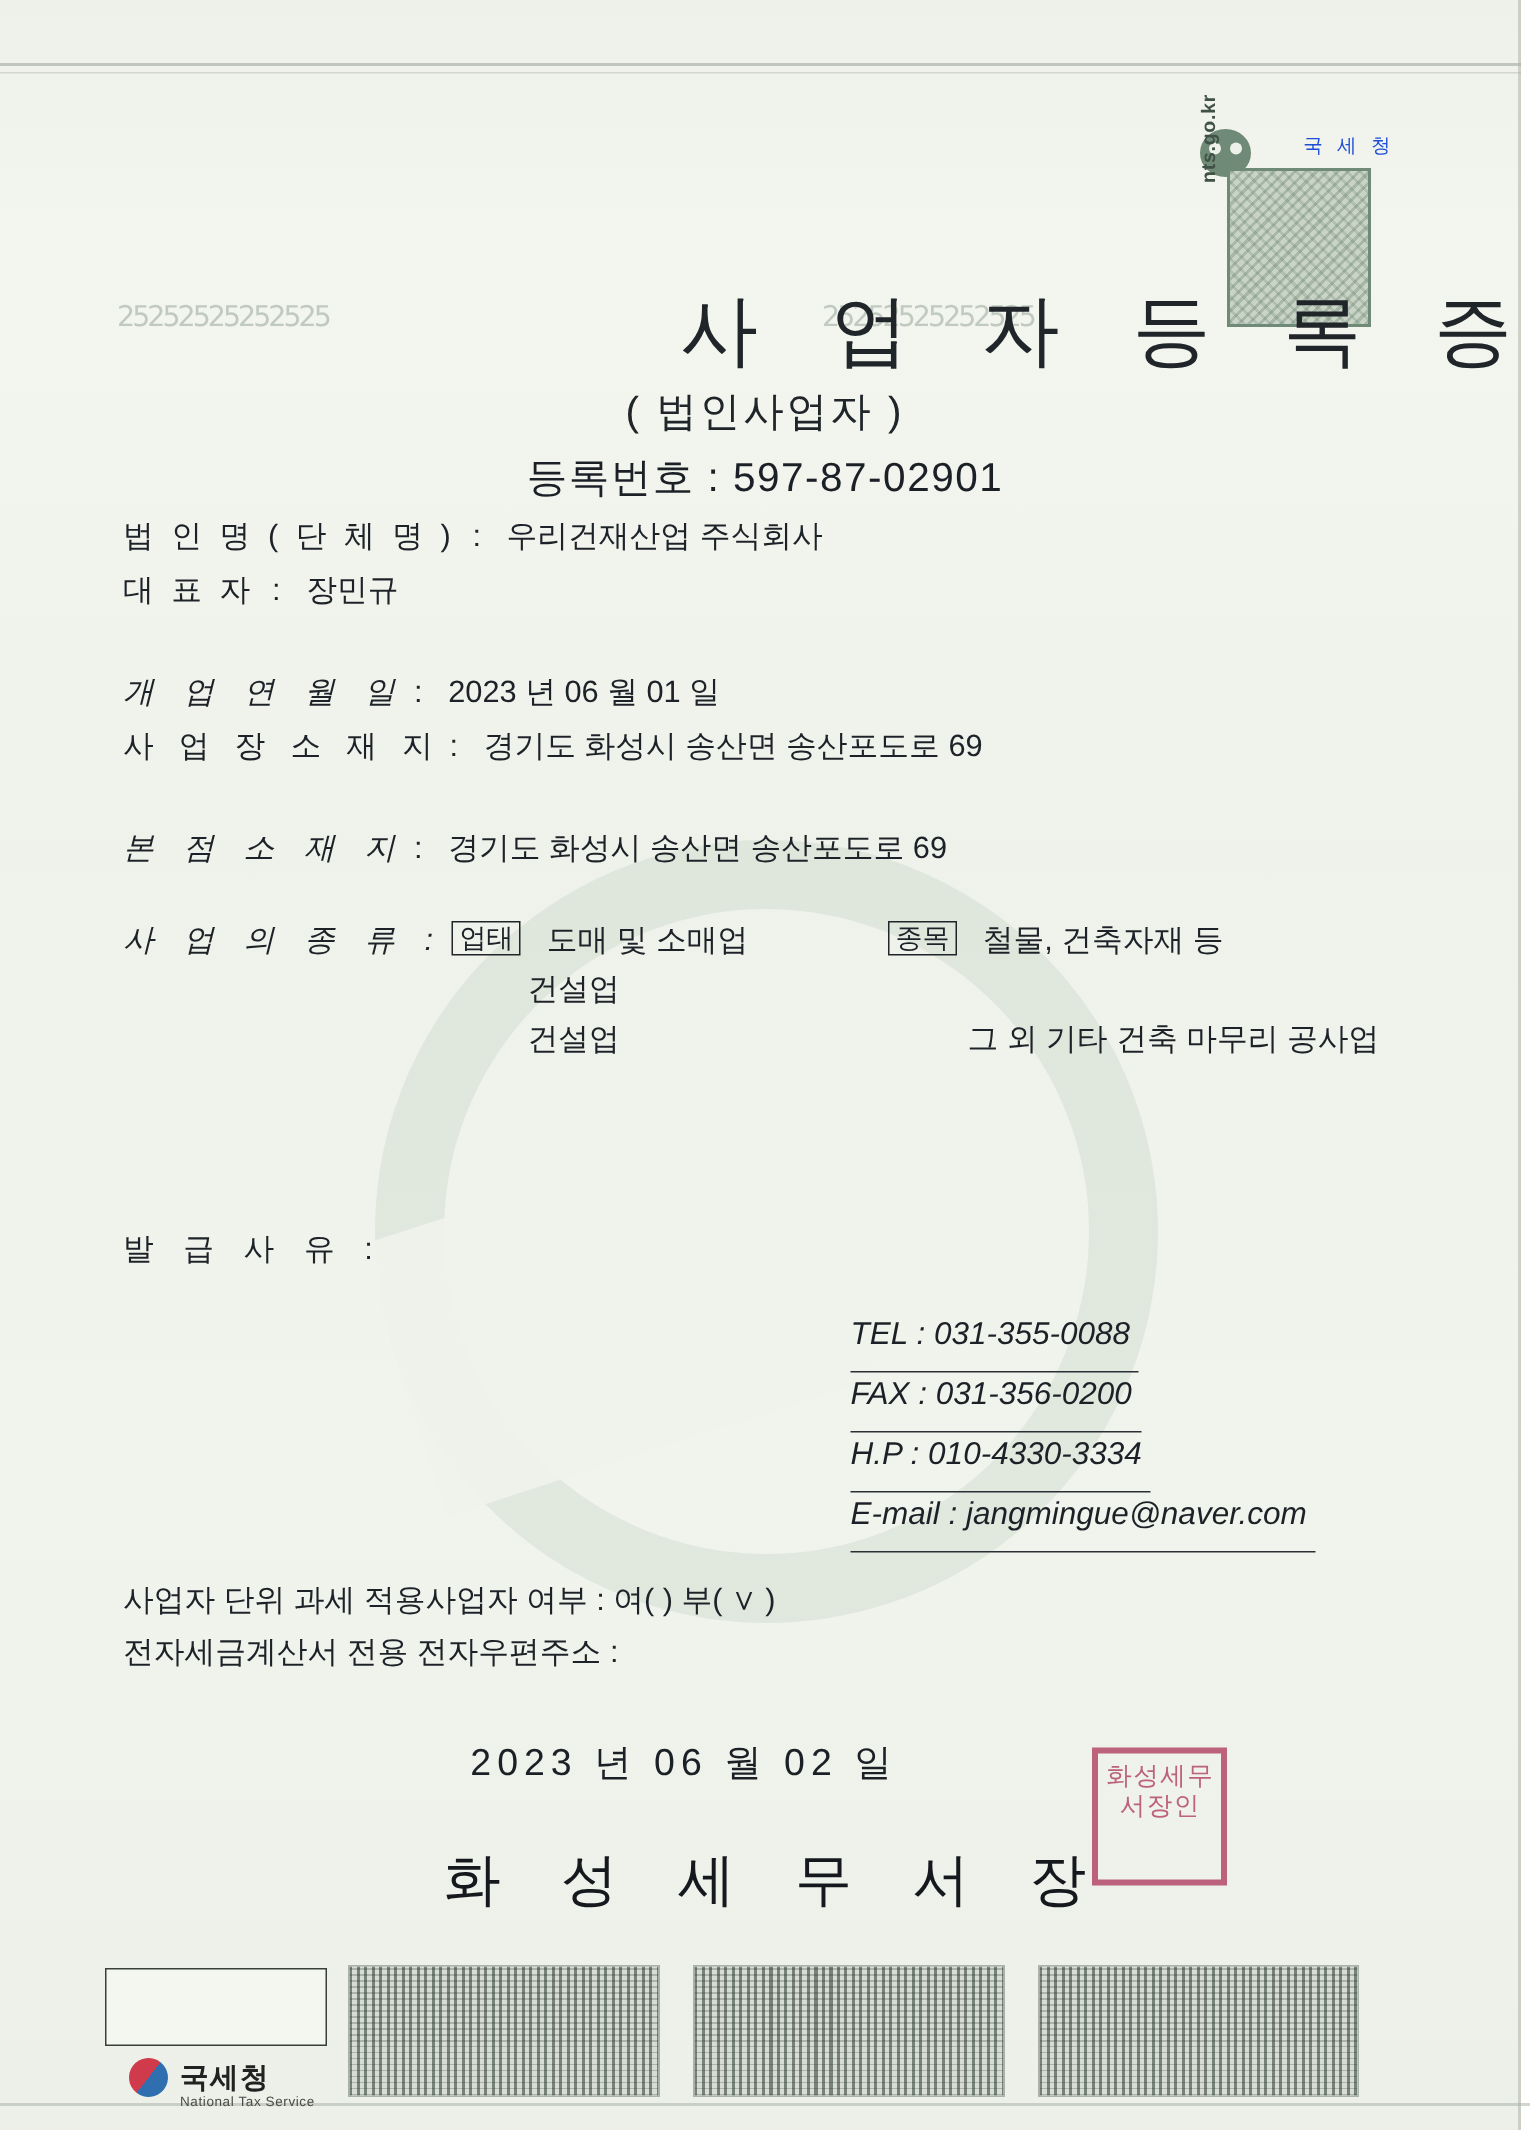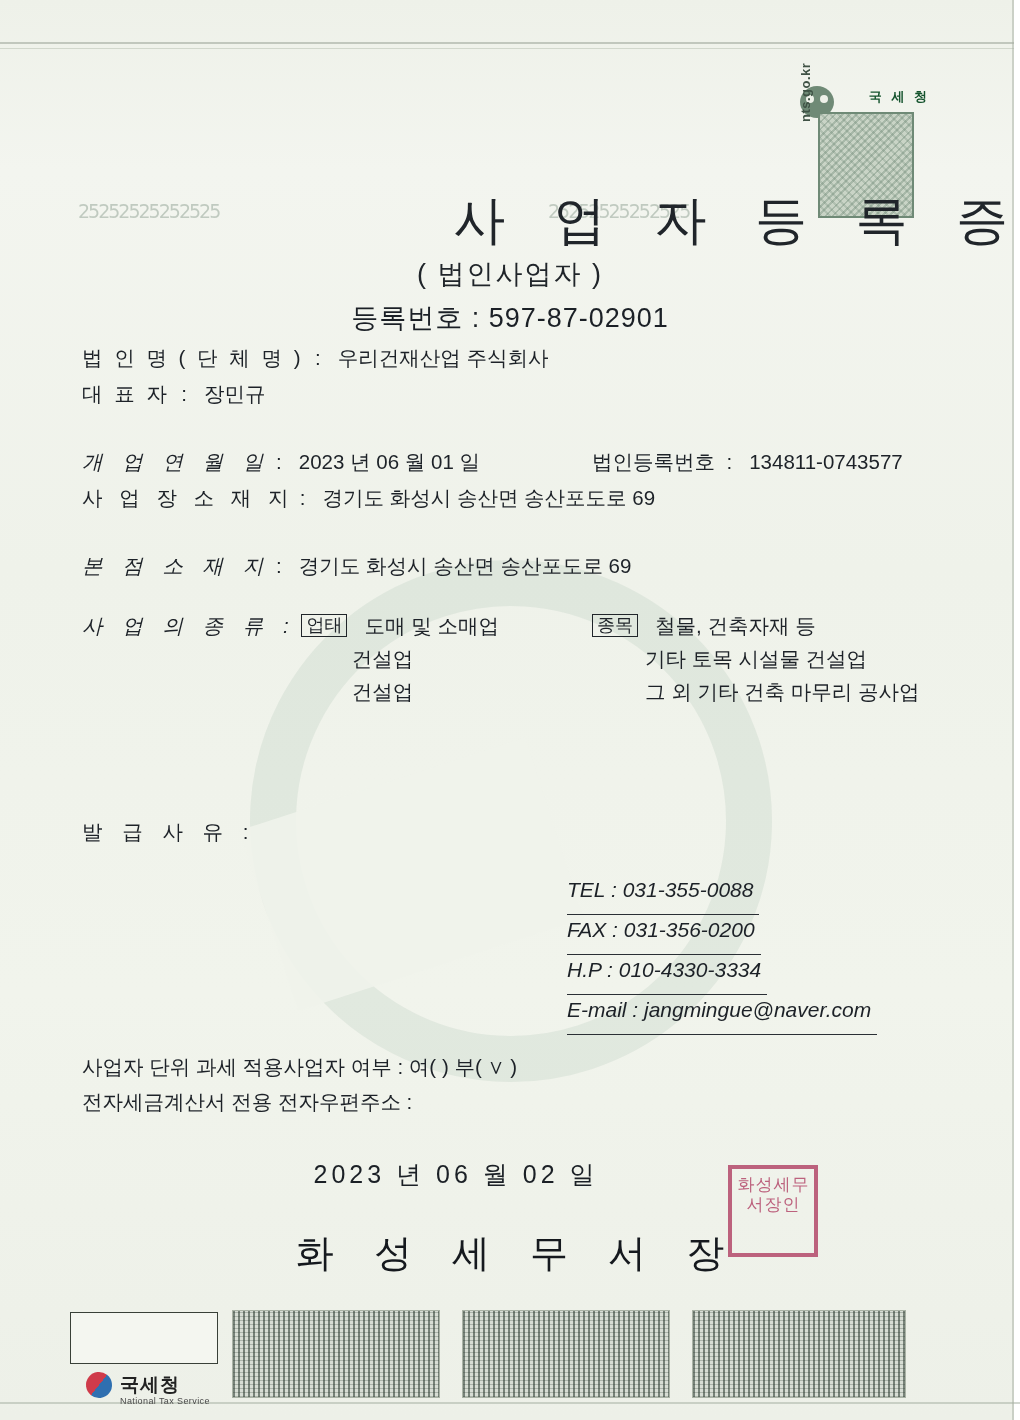--- a/index.html
+++ b/index.html
@@ -112,22 +112,22 @@
       repeating-linear-gradient(135deg, rgba(90,120,100,.30) 0 2px, rgba(255,255,255,0) 2px 5px),
       repeating-linear-gradient(45deg, rgba(90,120,100,.22) 0 2px, rgba(255,255,255,0) 2px 6px),
       #c9d4c6;
   }
   .nts-label {
     position: absolute;
     right: 2px;
     top: 2px;
     font-size: 13px;
     letter-spacing: 3px;
-    color: #14532d;
-    font-weight: bold;
+    color: #1d4ed8;
+    font-weight: normal;
   }
   .nts-url {
     position: absolute;
     left: 6px;
     top: 36px;
     font-size: 13px;
     font-weight: bold;
     color: #3f5245;
     transform: rotate(-90deg);
     transform-origin: left top;
@@ -422,25 +422,20 @@
       <span class="val">&nbsp;:&nbsp;&nbsp;</span>
       <span class="val">장민규</span>
     </div>
 
     <div class="gap-md"></div>
 
     <div class="row">
       <span class="lbl sp">개 업 연 월 일</span>
       <span class="val">:&nbsp;&nbsp;</span>
       <span class="val">2023 년 06 월 01 일</span>
-      <span class="col-right">
-        <span class="val">법인등록번호</span>
-        <span class="val">&nbsp;:&nbsp;&nbsp;</span>
-        <span class="val">134811-0743577</span>
-      </span>
     </div>
     <div class="row">
       <span class="lbl sp2">사 업 장  소 재 지</span>
       <span class="val">:&nbsp;&nbsp;</span>
       <span class="val">경기도 화성시 송산면 송산포도로 69</span>
     </div>
 
     <div class="gap-md"></div>
 
     <div class="row">
@@ -458,23 +453,20 @@
       <span class="val">도매 및 소매업</span>
       <span class="bt-c2">
         <span class="boxed">종목</span>
         <span class="val">&nbsp;</span>
         <span class="val">철물, 건축자재 등</span>
       </span>
     </div>
     <div class="bt-line">
       <span style="display:inline-block;width:264px"></span>
       <span class="val">건설업</span>
-      <span class="bt-c2" style="left:563px">
-        <span class="val">기타 토목 시설물 건설업</span>
-      </span>
     </div>
     <div class="bt-line">
       <span style="display:inline-block;width:264px"></span>
       <span class="val">건설업</span>
       <span class="bt-c2" style="left:563px">
         <span class="val">그 외 기타 건축 마무리 공사업</span>
       </span>
     </div>
   </div>
 

